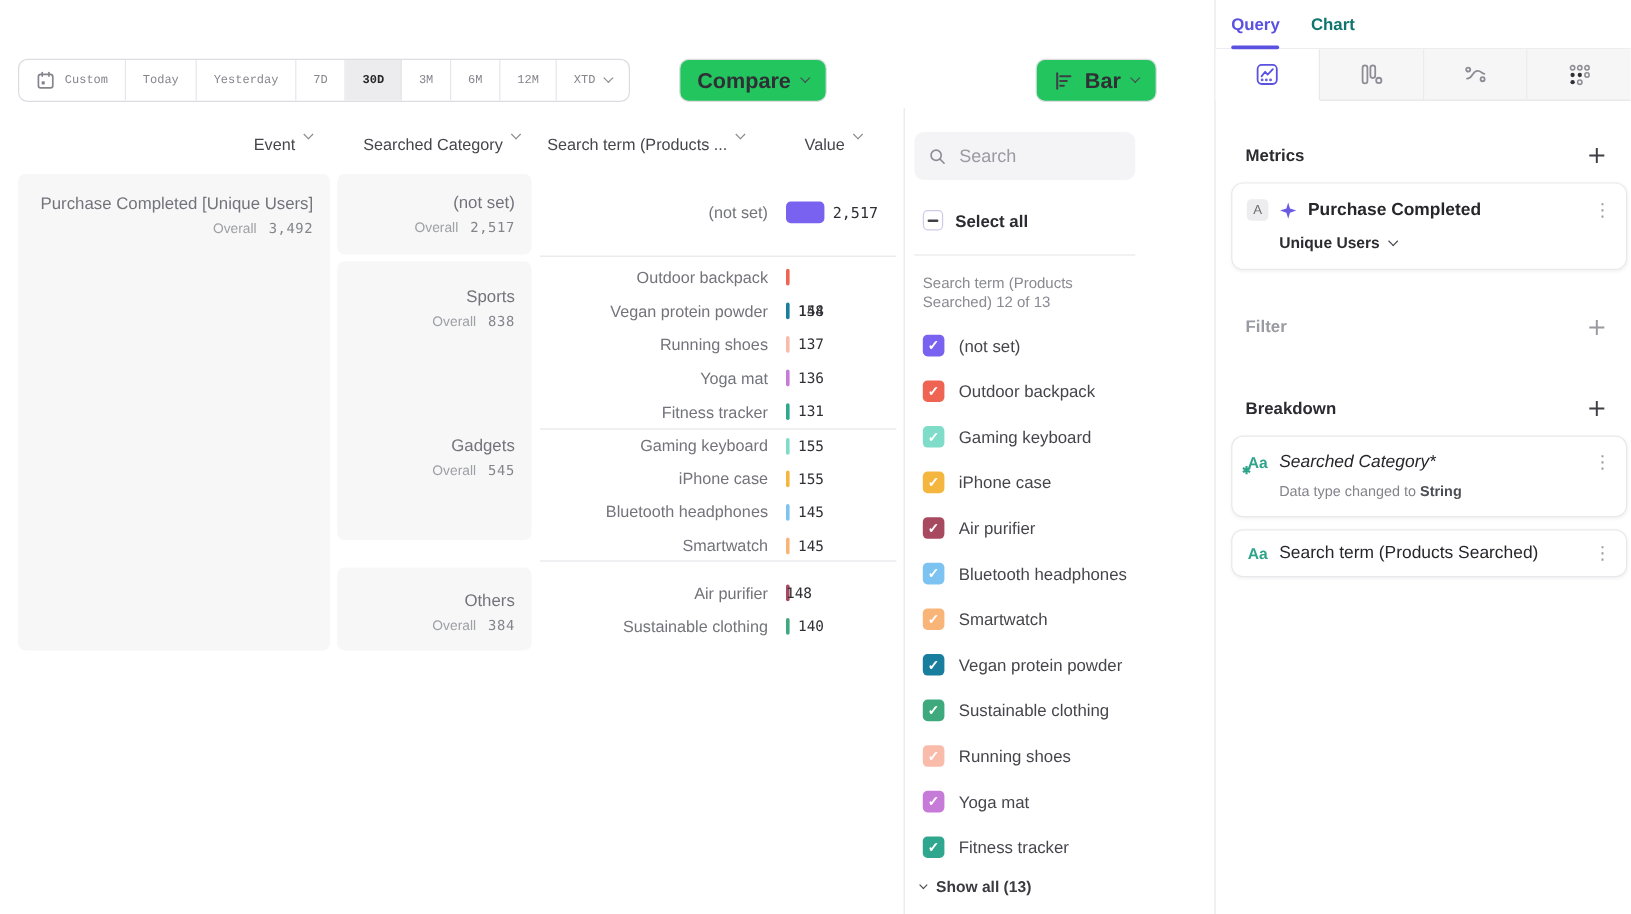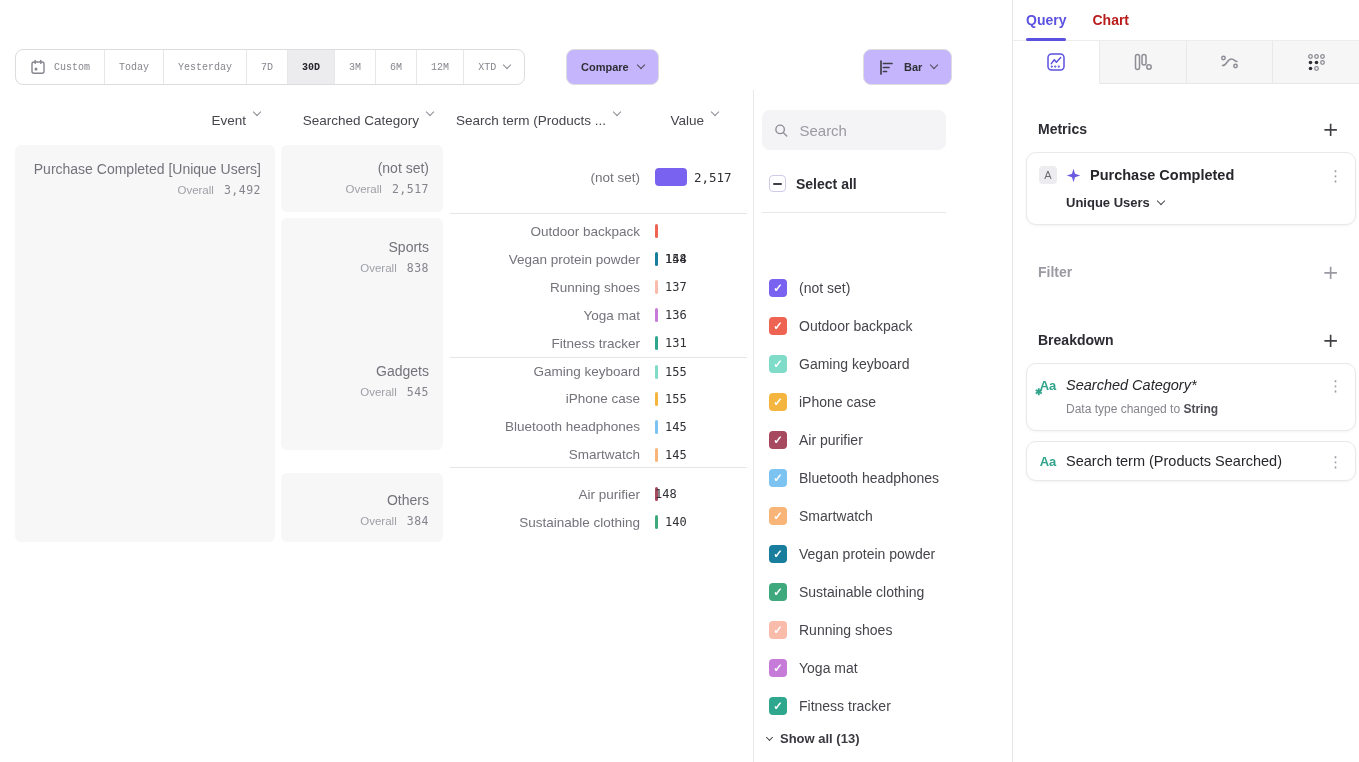--- a/index.html
+++ b/index.html
@@ -8,21 +8,21 @@
          font-family:"Liberation Sans", sans-serif; color:#2f2f35; }
 
   
   .seg-control { position:absolute; left:15px; top:49px; height:36px; display:flex; align-items:stretch;
                  border:1px solid #dcdce1; border-radius:8px; overflow:hidden; background:#fff; }
   .seg-item { display:flex; align-items:center; gap:8px; padding:0 14px; font-size:10px; color:#85858d;
               border-right:1px solid #e7e7ea; cursor:pointer; white-space:nowrap;font-family:Liberation Mono, monospace; }
   .seg-item:last-child { border-right:none; }
   .seg-item.active { background:#ececee; color:#26262b; font-weight:700; }
   .btn { position:absolute; top:49px; height:36px; display:flex; align-items:center; gap:9px;
-         border:1px solid #dcdce1; border-radius:8px; background:#c4b5fd; font-size:11px; color:#2f2f35;
+         border:1px solid #dcdce1; border-radius:8px; background:#22c55e; font-size:18px; color:#2f2f35;
          font-weight:600; padding:12px 14px; cursor:pointer; }
   #compare-btn { left:566px; }
   #bar-btn { left:863px; }
   .chev { display:inline-block; width:6px; height:6px; border-right:1.6px solid #8b8b93;
           border-bottom:1.6px solid #8b8b93; transform:rotate(45deg); margin-top:-4px; }
   .chev.dark { border-color:#4a4a52; }
 
   
   .col-header { position:absolute; top:113px; height:22px; display:flex; 
                 font-size:13.5px; color:#45454c; }
@@ -75,21 +75,21 @@
   .legend-item-label { font-size:14px; color:#45454c; white-space:nowrap; }
   #show-all { position:absolute; left:767px; top:731px; display:flex; align-items:center; gap:8px;
               font-size:13px; font-weight:600; color:#3a3a40; cursor:pointer; }
   #show-all .chev { width:5px; height:5px; margin-top:-2px; }
 
   
   #query-panel { position:absolute; left:1012px; top:0; width:347px; height:762px;
                  border-left:1px solid #e7e7ea; background:#fff; }
   .qp-tabs { height:41px; display:flex; align-items:stretch; gap:26px; padding-left:13px;
              border-bottom:1px solid #ededf0; }
-  .qp-tab { display:flex; align-items:center; font-size:14px; font-weight:700; color:#b91c1c;
+  .qp-tab { display:flex; align-items:center; font-size:14px; font-weight:700; color:#0f766e;
             position:relative; cursor:pointer; }
   .qp-tab.active { color:#5b51e0; }
   .qp-tab.active::after { content:""; position:absolute; left:0; right:0; bottom:-1px; height:3px;
                           background:#5b51e0; border-radius:2px; }
   .icon-strip { height:43px; display:flex; }
   .icon-cell { flex:1; display:flex; align-items:center; justify-content:center; background:#f6f6f7;
                border-bottom:1px solid #e7e7ea; border-right:1px solid #e9e9ec; cursor:pointer; }
   .icon-cell:last-child { border-right:none; }
   .icon-cell.active { background:#fff; border-bottom-color:transparent; }
   .icon-cell svg { stroke:#8d8d95; }
@@ -308,20 +308,21 @@
     </svg>
     <input id="search-input" placeholder="Search" style="">
   </div>
 
   <div id="select-all-row">
     <span class="minus-box"></span>
     <span id="select-all-label">Select all</span>
   </div>
 
   <div id="legend-divider"></div>
+  <div id="legend-label">Search term (Products Searched) 12 of 13</div>
   <div id="legend-list">
       <div class="legend-row" style="top: 270px;">
         <span class="cbox" style="background: rgb(122, 98, 240);">✓</span>
         <span class="legend-item-label">(not set)</span>
       </div>
       <div class="legend-row" style="top: 308px;">
         <span class="cbox" style="background: rgb(238, 99, 82);">✓</span>
         <span class="legend-item-label">Outdoor backpack</span>
       </div>
       <div class="legend-row" style="top: 346px;">

